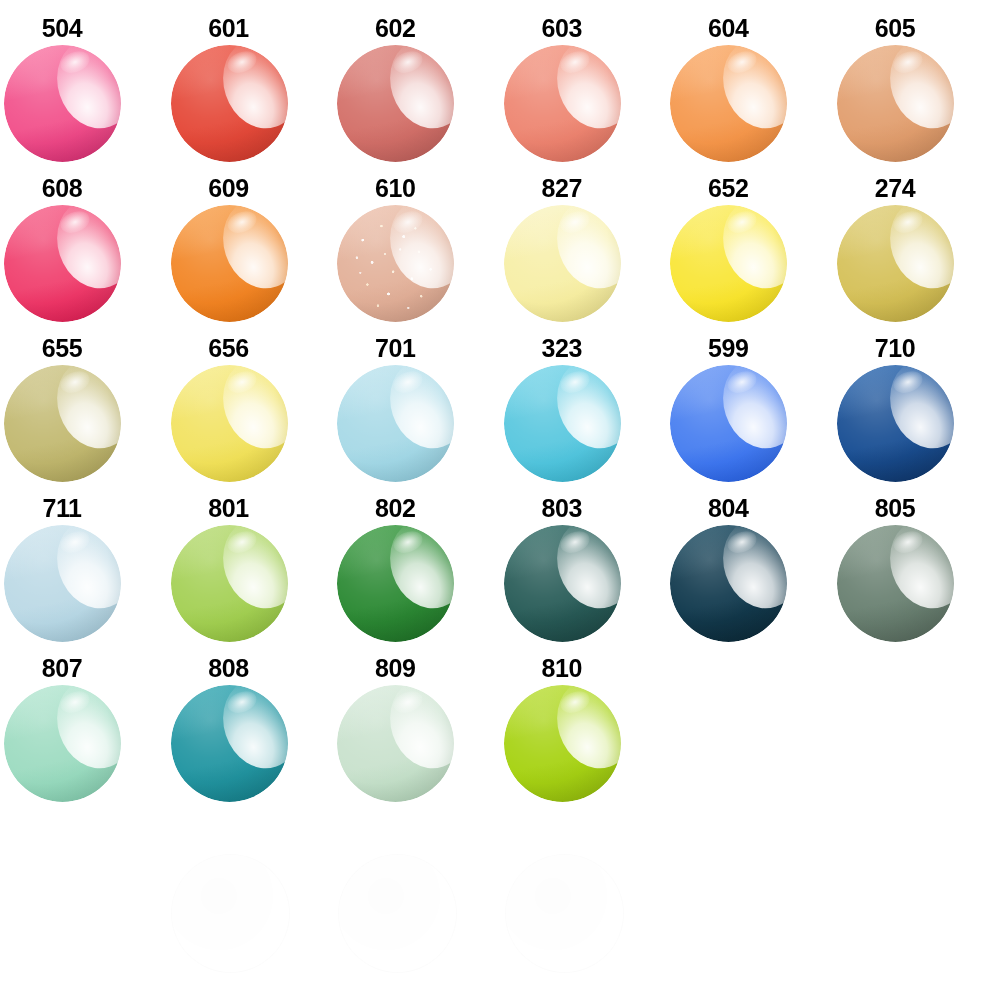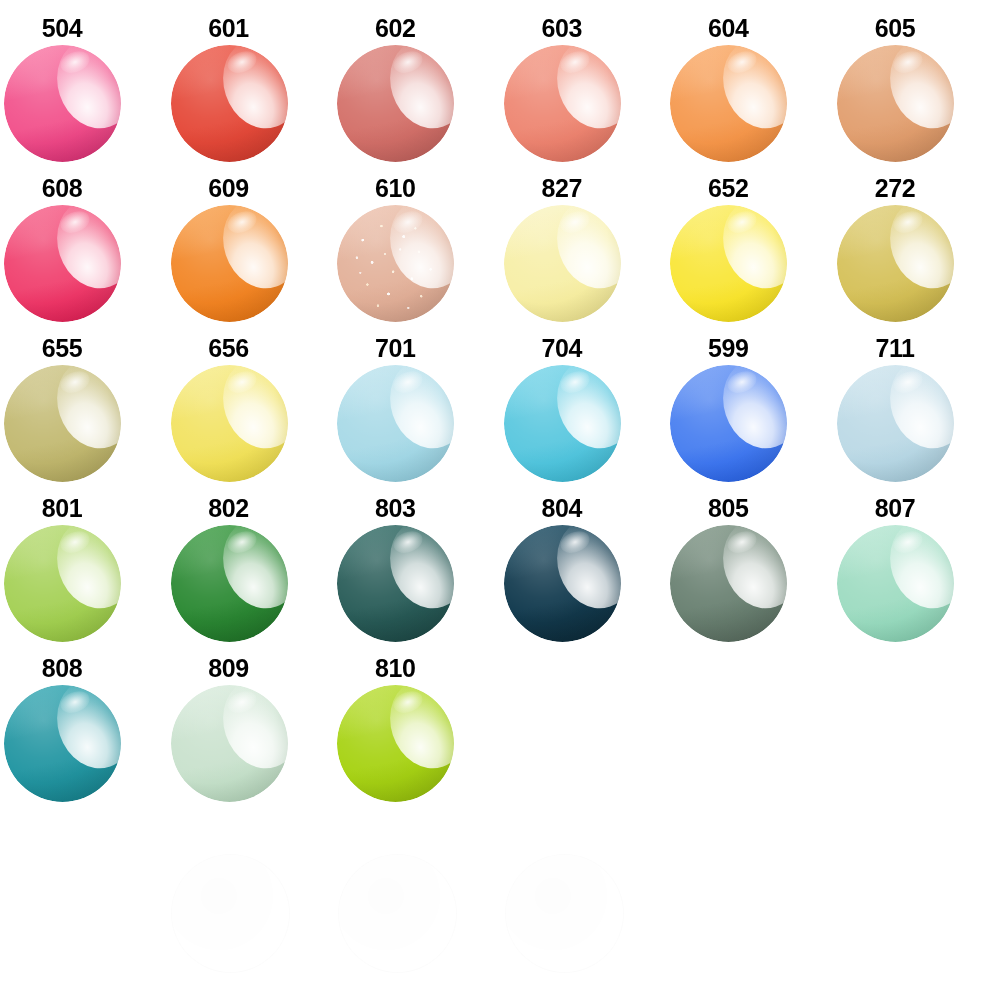--- a/index.html
+++ b/index.html
@@ -291,21 +291,21 @@
         <div class="swatch-dot-wrap">
           <div class="swatch-dot">
             <div class="dot-base" style="background: linear-gradient(168deg, rgb(252, 240, 125) 0%, rgb(249, 230, 58) 40%, rgb(249, 230, 58) 62%, rgb(242, 219, 21) 100%);"></div>
             <div class="dot-shade"></div>
             <div class="dot-gloss"></div>
             <div class="dot-spec"></div>
           </div>
         </div>
       </div>
       <div class="swatch-cell">
-        <div class="swatch-label">272</div>
+        <div class="swatch-label">274</div>
         <div class="swatch-dot-wrap">
           <div class="swatch-dot">
             <div class="dot-base" style="background: linear-gradient(168deg, rgb(228, 214, 141) 0%, rgb(214, 194, 92) 40%, rgb(214, 194, 92) 62%, rgb(196, 175, 68) 100%);"></div>
             <div class="dot-shade"></div>
             <div class="dot-gloss"></div>
             <div class="dot-spec"></div>
           </div>
         </div>
       </div>
       <div class="swatch-cell">
@@ -335,35 +335,46 @@
         <div class="swatch-dot-wrap">
           <div class="swatch-dot">
             <div class="dot-base" style="background: linear-gradient(168deg, rgb(200, 232, 241) 0%, rgb(169, 218, 231) 40%, rgb(169, 218, 231) 62%, rgb(143, 204, 221) 100%);"></div>
             <div class="dot-shade"></div>
             <div class="dot-gloss"></div>
             <div class="dot-spec"></div>
           </div>
         </div>
       </div>
       <div class="swatch-cell">
-        <div class="swatch-label">704</div>
+        <div class="swatch-label">323</div>
         <div class="swatch-dot-wrap">
           <div class="swatch-dot">
             <div class="dot-base" style="background: linear-gradient(168deg, rgb(140, 220, 237) 0%, rgb(91, 200, 223) 40%, rgb(91, 200, 223) 62%, rgb(57, 184, 211) 100%);"></div>
             <div class="dot-shade"></div>
             <div class="dot-gloss"></div>
             <div class="dot-spec"></div>
           </div>
         </div>
       </div>
       <div class="swatch-cell">
         <div class="swatch-label">599</div>
         <div class="swatch-dot-wrap">
           <div class="swatch-dot">
             <div class="dot-base" style="background: linear-gradient(168deg, rgb(127, 166, 246) 0%, rgb(74, 128, 240) 40%, rgb(74, 128, 240) 62%, rgb(37, 96, 230) 100%);"></div>
+            <div class="dot-shade"></div>
+            <div class="dot-gloss"></div>
+            <div class="dot-spec"></div>
+          </div>
+        </div>
+      </div>
+      <div class="swatch-cell">
+        <div class="swatch-label">710</div>
+        <div class="swatch-dot-wrap">
+          <div class="swatch-dot">
+            <div class="dot-base" style="background: linear-gradient(168deg, rgb(74, 127, 190) 0%, rgb(28, 81, 149) 40%, rgb(28, 81, 149) 62%, rgb(13, 52, 104) 100%);"></div>
             <div class="dot-shade"></div>
             <div class="dot-gloss"></div>
             <div class="dot-spec"></div>
           </div>
         </div>
       </div>
       <div class="swatch-cell">
         <div class="swatch-label">711</div>
         <div class="swatch-dot-wrap">
           <div class="swatch-dot">

